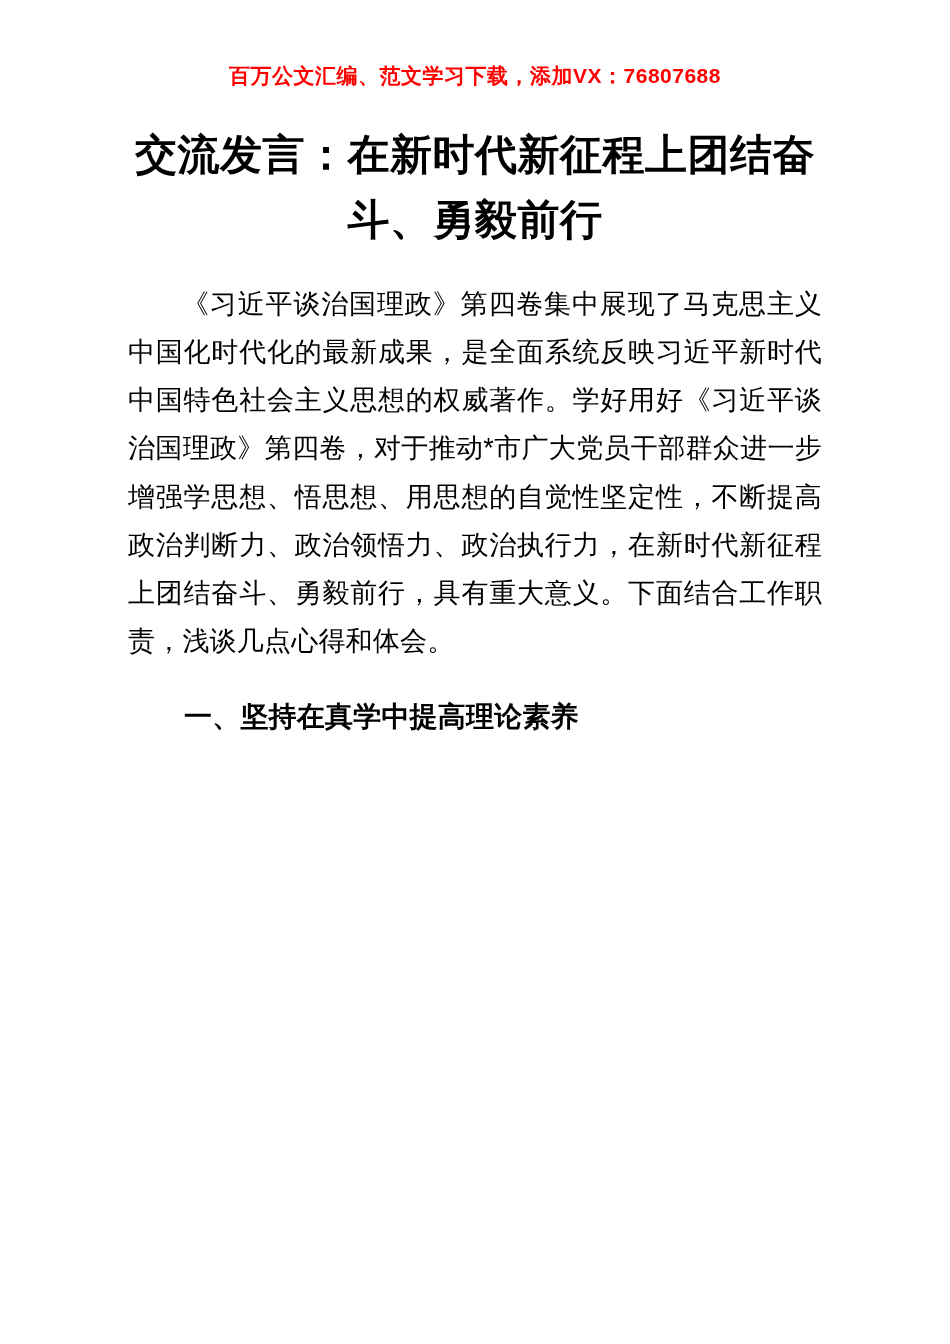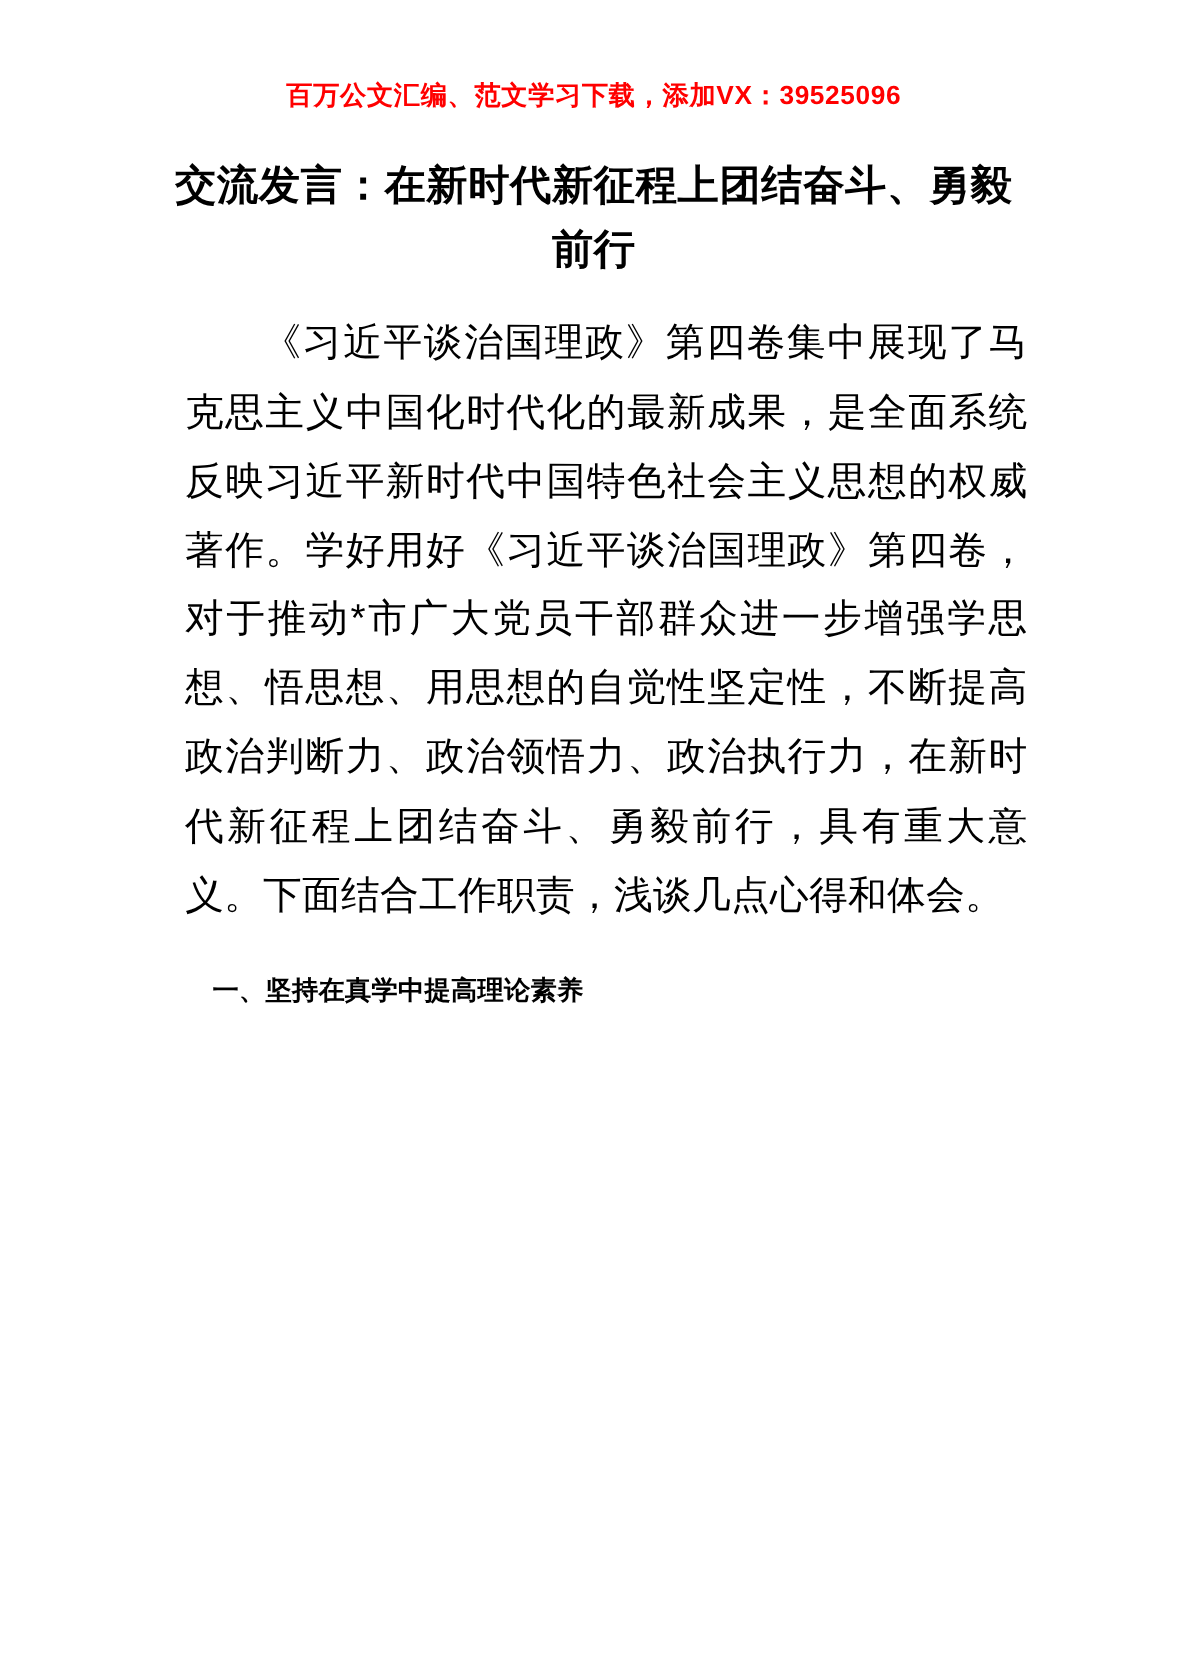--- a/index.html
+++ b/index.html
@@ -27,53 +27,52 @@
     color: #ff0000;
     font-size: 21px;
     font-weight: bold;
     letter-spacing: 0.5px;
     font-family: "Liberation Sans", sans-serif;
     white-space: nowrap;
   }
   .doc-title {
     margin-top: 32px;
     text-align: center;
-    font-size: 33px;
+    font-size: 42px;
     font-weight: bold;
     line-height: 1.55;
     letter-spacing: 0.5px;
   }
   .body-text {
     margin-top: 22px;
-    font-size: 31px;
+    font-size: 27px;
     line-height: 1.78;
     text-align: justify;
     text-justify: inter-ideograph;
     text-indent: 2em;
     letter-spacing: 0.2px;
-    margin-left: 20px;
   }
   .section-heading {
     margin-top: 20px;
-    font-size: 21px;
+    font-size: 28px;
     font-weight: bold;
     line-height: 1.78;
     text-indent: 2em;
     letter-spacing: 0.2px;
   }
   .para-tight {
     margin-top: 6px;
   }
 </style>
 </head>
 <body>
 
 <div class="page">
 
-  <div class="watermark">百万公文汇编、范文学习下载，添加VX：39525096</div>
+  <div class="watermark">百万公文汇编、范文学习下载，添加VX：76807688</div>
 
   <h1 class="doc-title">交流发言：在新时代新征程上团结奋斗、勇毅前行</h1>
 
   <p class="body-text">《习近平谈治国理政》第四卷集中展现了马克思主义中国化时代化的最新成果，是全面系统反映习近平新时代中国特色社会主义思想的权威著作。学好用好《习近平谈治国理政》第四卷，对于推动*市广大党员干部群众进一步增强学思想、悟思想、用思想的自觉性坚定性，不断提高政治判断力、政治领悟力、政治执行力，在新时代新征程上团结奋斗、勇毅前行，具有重大意义。下面结合工作职责，浅谈几点心得和体会。</p>
 
   <h2 class="section-heading">一、坚持在真学中提高理论素养</h2>
 
 
 </div>
 

